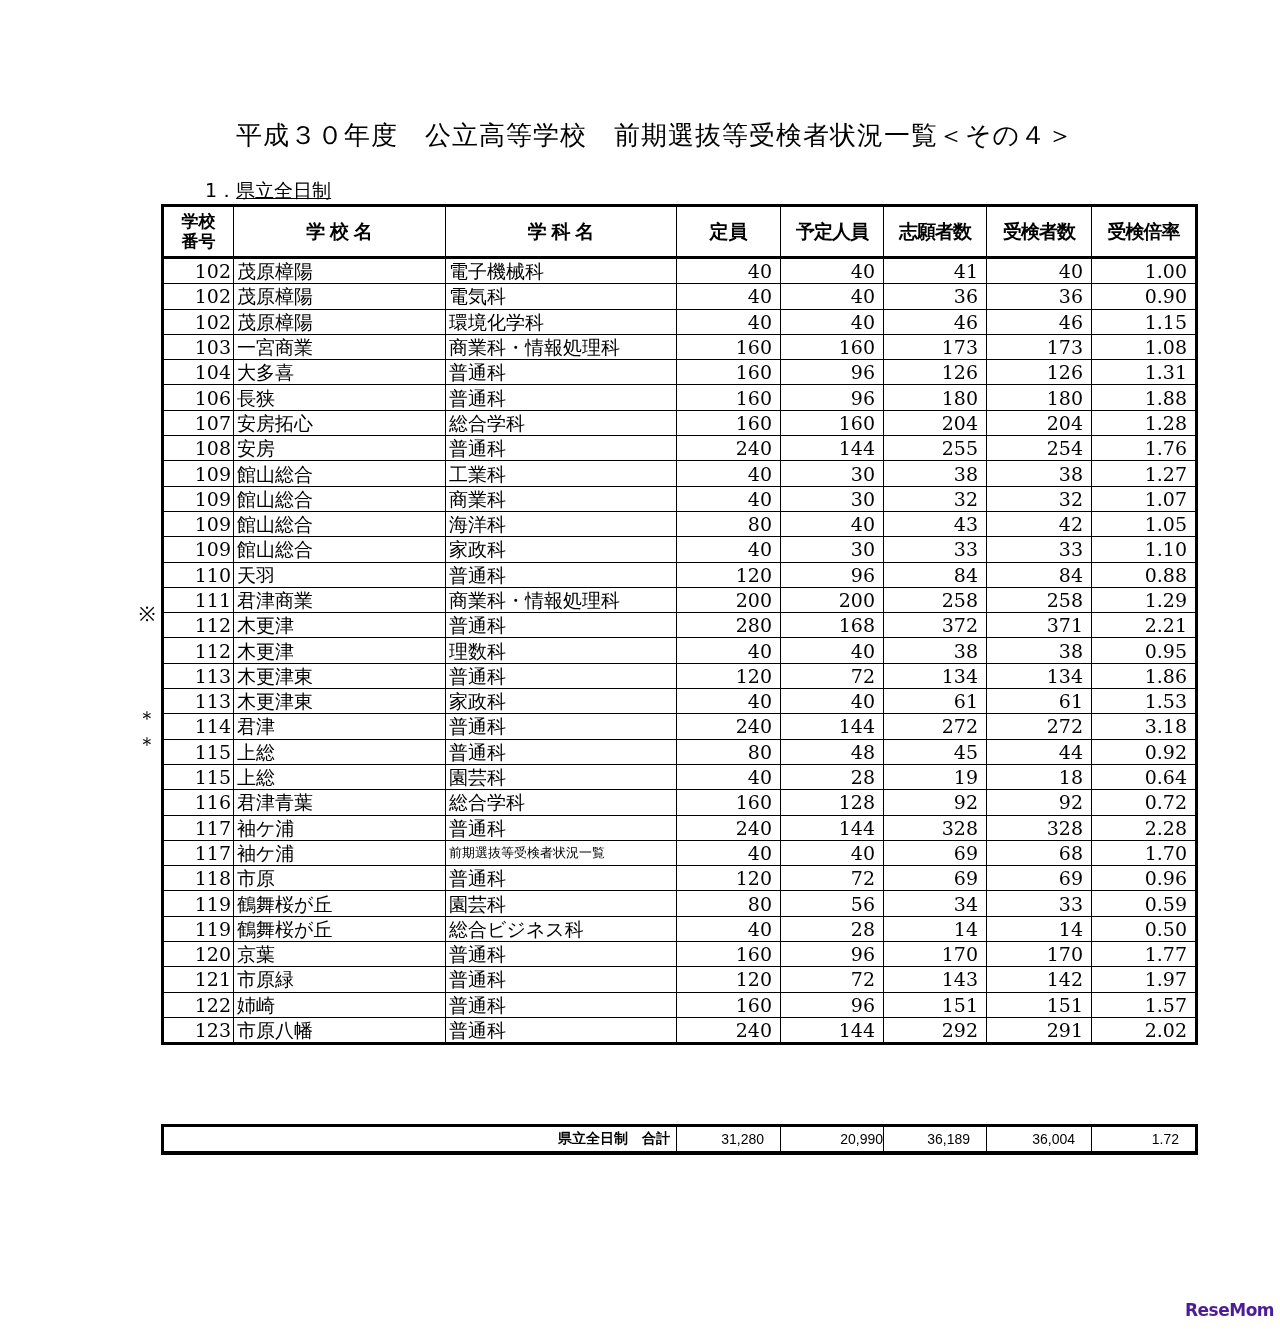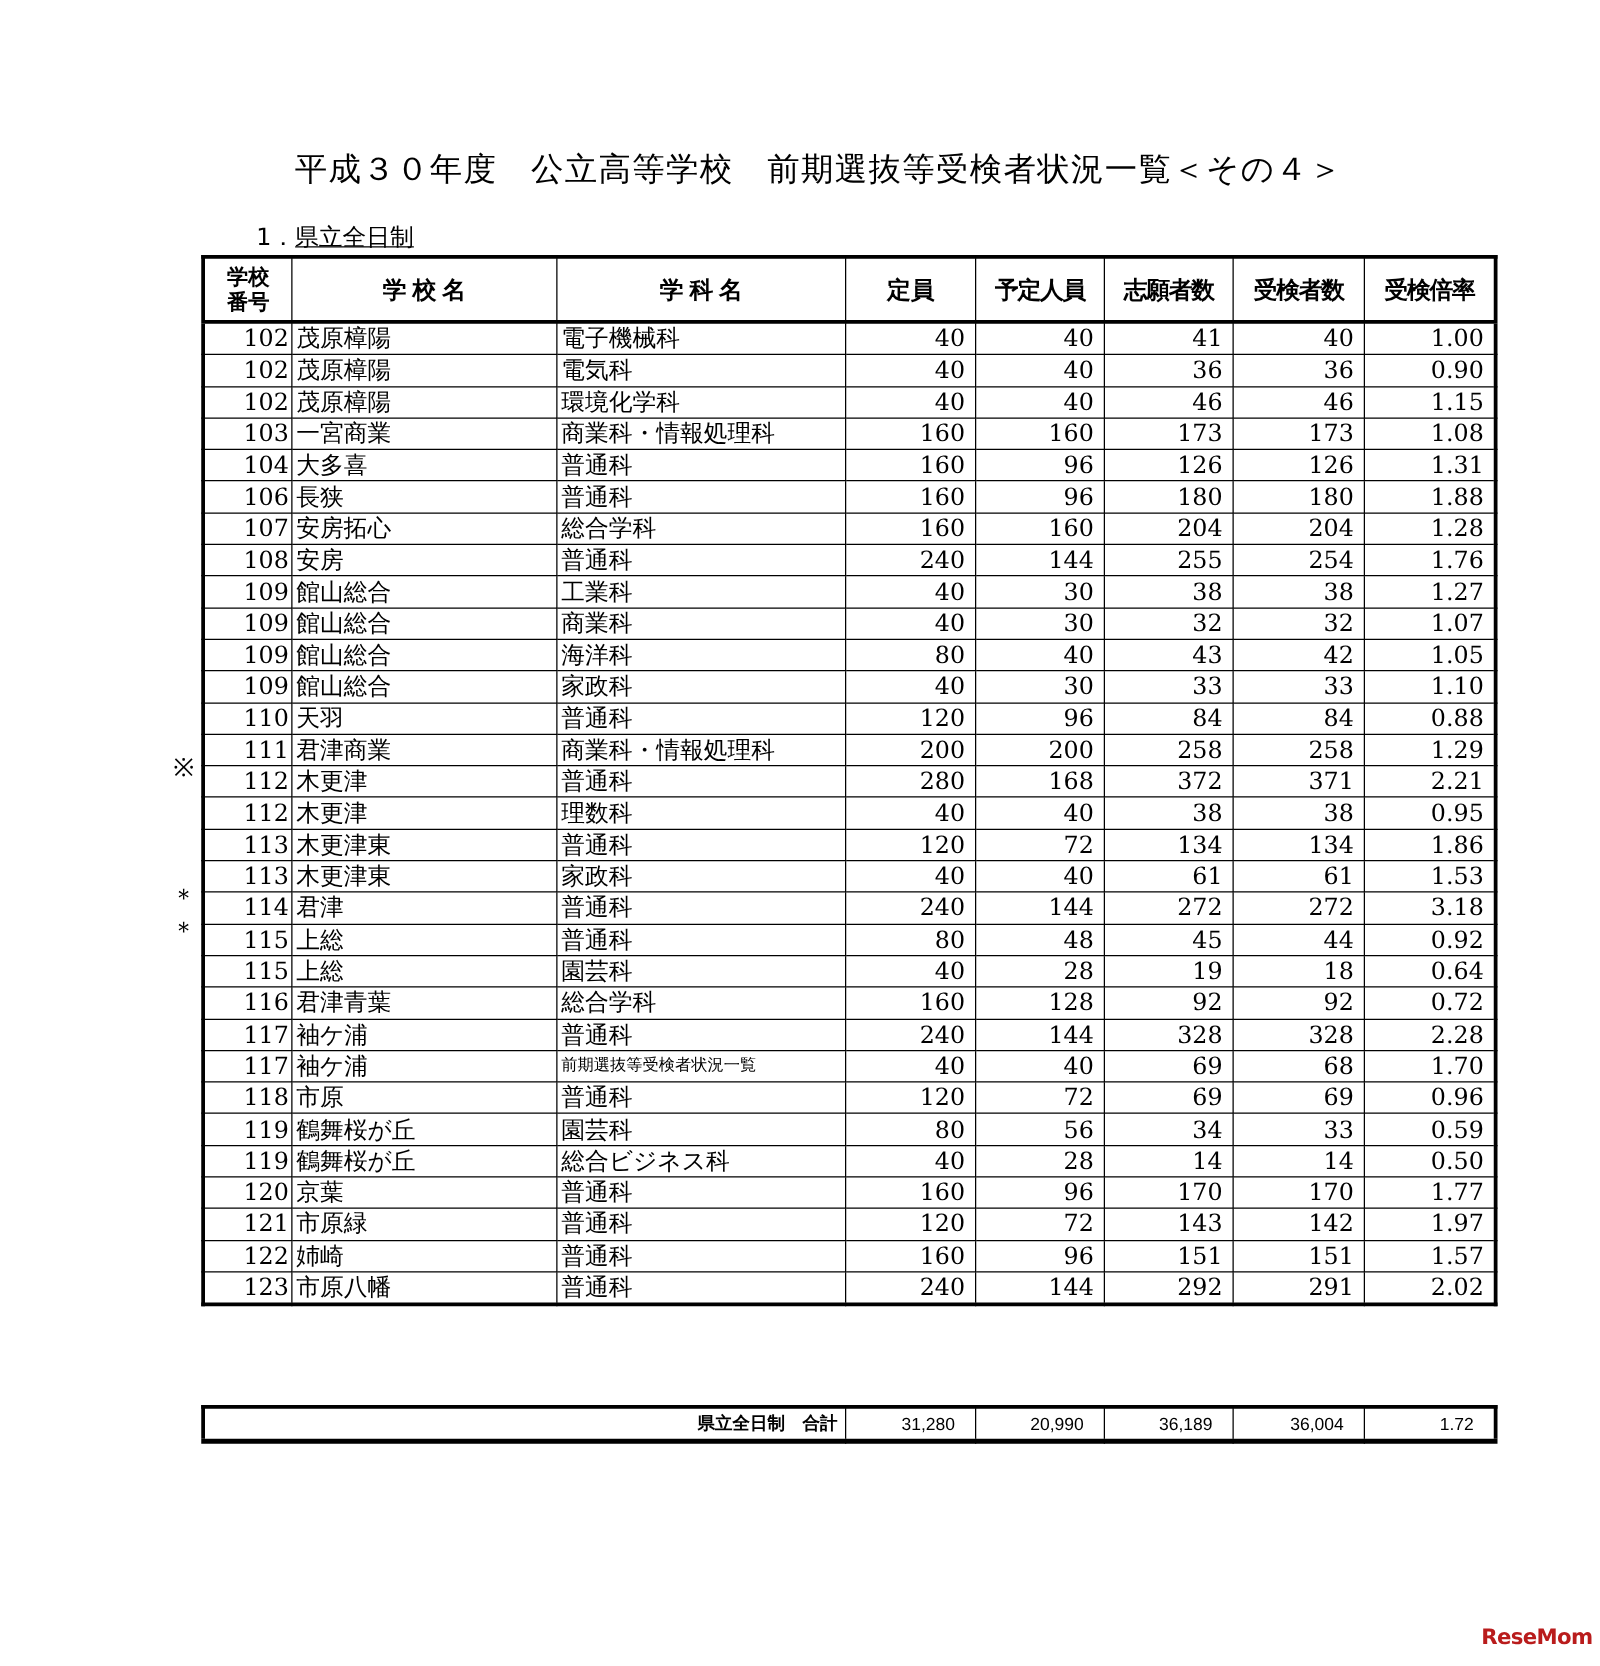--- a/index.html
+++ b/index.html
@@ -23,21 +23,21 @@
   td.no { text-align:right; padding-right:2px !important; }
   td.l { text-align:left; padding-left:3px !important; }
   td.small { font-size:13px !important; }
   .marks { position:absolute; left:133px; font-size:20px; width:28px; text-align:center; }
   table.total { position:absolute; left:161px; top:1124px; border-collapse:collapse;
                 border:3px solid #000; border-bottom-width:4px; table-layout:fixed; }
   table.total td { border:1.5px solid #000; height:24px; font-size:14px; padding:0;
                    font-family:Liberation Sans, sans-serif; white-space:nowrap; }
   table.total td.lbl { text-align:right; font-weight:bold; padding-right:6px; }
   .logo { position:absolute; left:1185px; top:1300px; font-family:"DejaVu Sans","Liberation Sans",sans-serif;
-          font-weight:bold; font-size:17px; color:#b91c1c; letter-spacing:-0.5px; }
+          font-weight:bold; font-size:17px; color:#4c1d95; letter-spacing:-0.5px; }
 </style>
 </head>
 <body>
 
 <div class="title">平成３０年度　公立高等学校　前期選抜等受検者状況一覧＜その４＞</div>
 <div class="section">
   <span>1．</span><span class="ul">県立全日制</span>
 </div>
 
 <table class="main">
@@ -392,21 +392,21 @@
       <col style="width:104px">
       <col style="width:103px">
       <col style="width:103px">
     <col style="width:105px">
       <col style="width:105px">
   </colgroup>
   <tbody>
       <tr>
     <td class="lbl">県立全日制　合計</td>
     <td style="text-align:right;padding-right:16px">31,280</td>
-    <td style="text-align:right;padding-right:16px">20,990</td>
+    <td style="text-align:right;">20,990</td>
     <td style="text-align:right;padding-right:16px">36,189</td>
     <td style="text-align:right;padding-right:16px">36,004</td>
     <td style="text-align:right;padding-right:16px">1.72</td>
   </tr>
 </tbody>
   </table>
 
 <div class="logo">ReseMom</div>
 
 </body></html>

